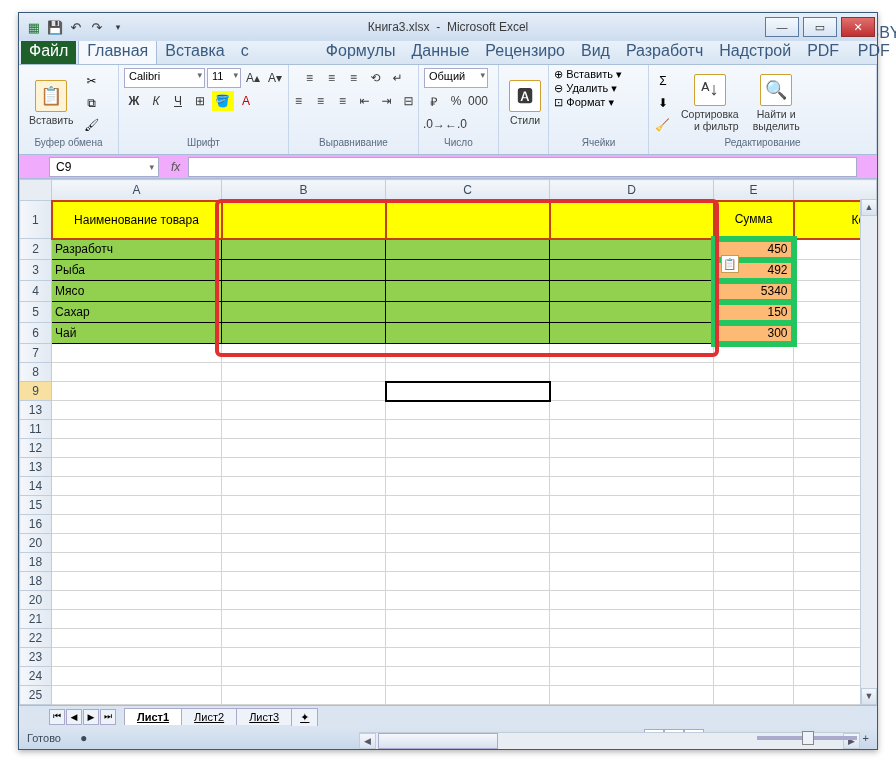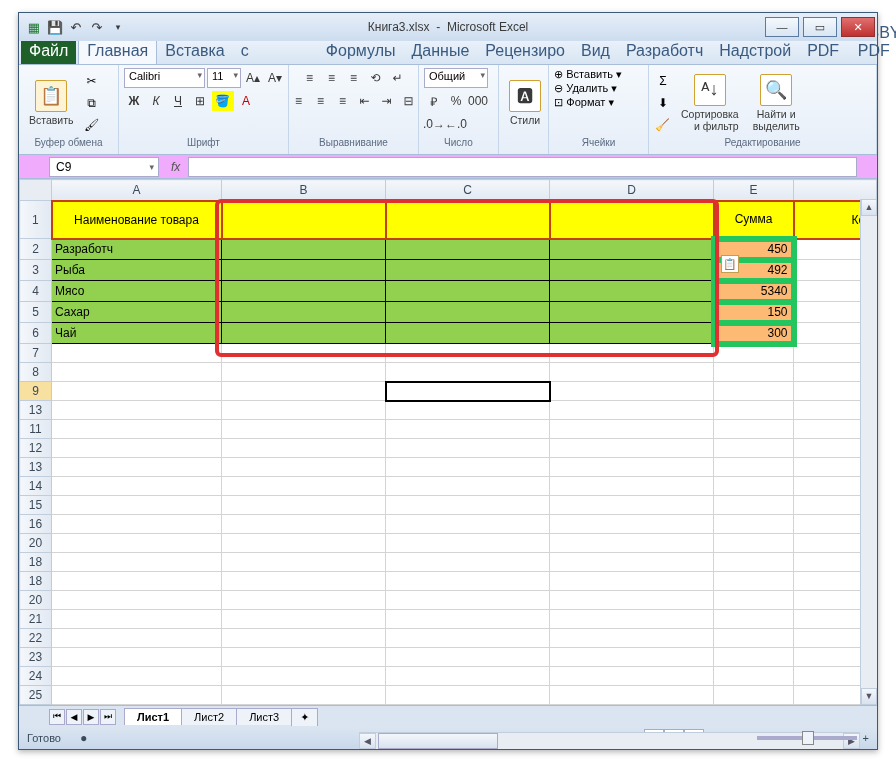--- a/index.html
+++ b/index.html
@@ -45,21 +45,21 @@
 td.cell { border: 1px solid #d4d4d4; height: 18px; font-size: 12px; padding: 0 3px; overflow: hidden; white-space: nowrap; }
 td.cell.hdr { background: #ffff00; border: 2px solid #c2410c; text-align: center; }
 td.cell.grn { background: #92d050; border: 1px solid #000; }
 td.cell.wht { background: #fdba74; border: 6px solid #22c55e; text-align: right; }
 td.cell.selected { border: 2px solid #000; }
 .redbox { position: absolute; border: 4px solid #e03030; border-radius: 6px; pointer-events: none; }
 .pasteicon { position: absolute; width: 18px; height: 18px; background: #fff; border: 1px solid #c0a050; font-size: 11px; display: flex; align-items: center; justify-content: center; }
 .tabsheet { height: 22px; background: #dbe5f1; display: flex; align-items: center; font-size: 11px; border-top: 1px solid #a8bed8; padding-left: 30px; }
 .tabsheet .nav { display: flex; gap: 1px; margin-right: 8px; }
 .tabsheet .nav span { width: 16px; height: 16px; border: 1px solid #aac; background: #eef3f9; display: inline-flex; align-items: center; justify-content: center; font-size: 9px; }
-.shtab { padding: 2px 12px; background: #eef3f9; border: 1px solid #aac; border-bottom: none; margin-right: -1px; }
+.shtab { padding: 2px 12px; background: #eef3f9; border: 1px solid #aac; border-bottom: none; margin-right: -1px; text-decoration: underline; }
 .shtab.active { background: #fff; font-weight: bold; }
 .statusbar { height: 22px; background: linear-gradient(#dbe5f1,#c8d8ea); display: flex; align-items: center; font-size: 11px; color: #3a4a5a; padding: 0 8px; }
 .statusbar .zoom { margin-left: auto; display: flex; align-items: center; gap: 6px; }
 .viewbtns span { width: 20px; height: 16px; border: 1px solid #aac; display: inline-block; background: #fff; }
 .slider { width: 100px; height: 4px; background: #aac; position: relative; }
 .slider::before { content: ""; width: 10px; height: 12px; background: #eef3f9; border: 1px solid #888; position: absolute; top: -5px; left: 45px; }
 .vscroll { position: absolute; right: 0; top: 20px; bottom: 0; width: 17px; background: #e8edf3; border-left: 1px solid #bfcddc; }
 .vscroll .arr { height: 17px; background: linear-gradient(#f4f7fb,#d8e2ee); border: 1px solid #bfcddc; font-size: 9px; text-align: center; line-height: 15px; color: #556; }
 .hscroll { position: absolute; right: 17px; bottom: 0; left: 340px; height: 17px; background: #e8edf3; border-top: 1px solid #bfcddc; display: flex; }
 .hscroll .arr { width: 17px; background: linear-gradient(#f4f7fb,#d8e2ee); border: 1px solid #bfcddc; font-size: 9px; text-align: center; line-height: 15px; color: #556; }

